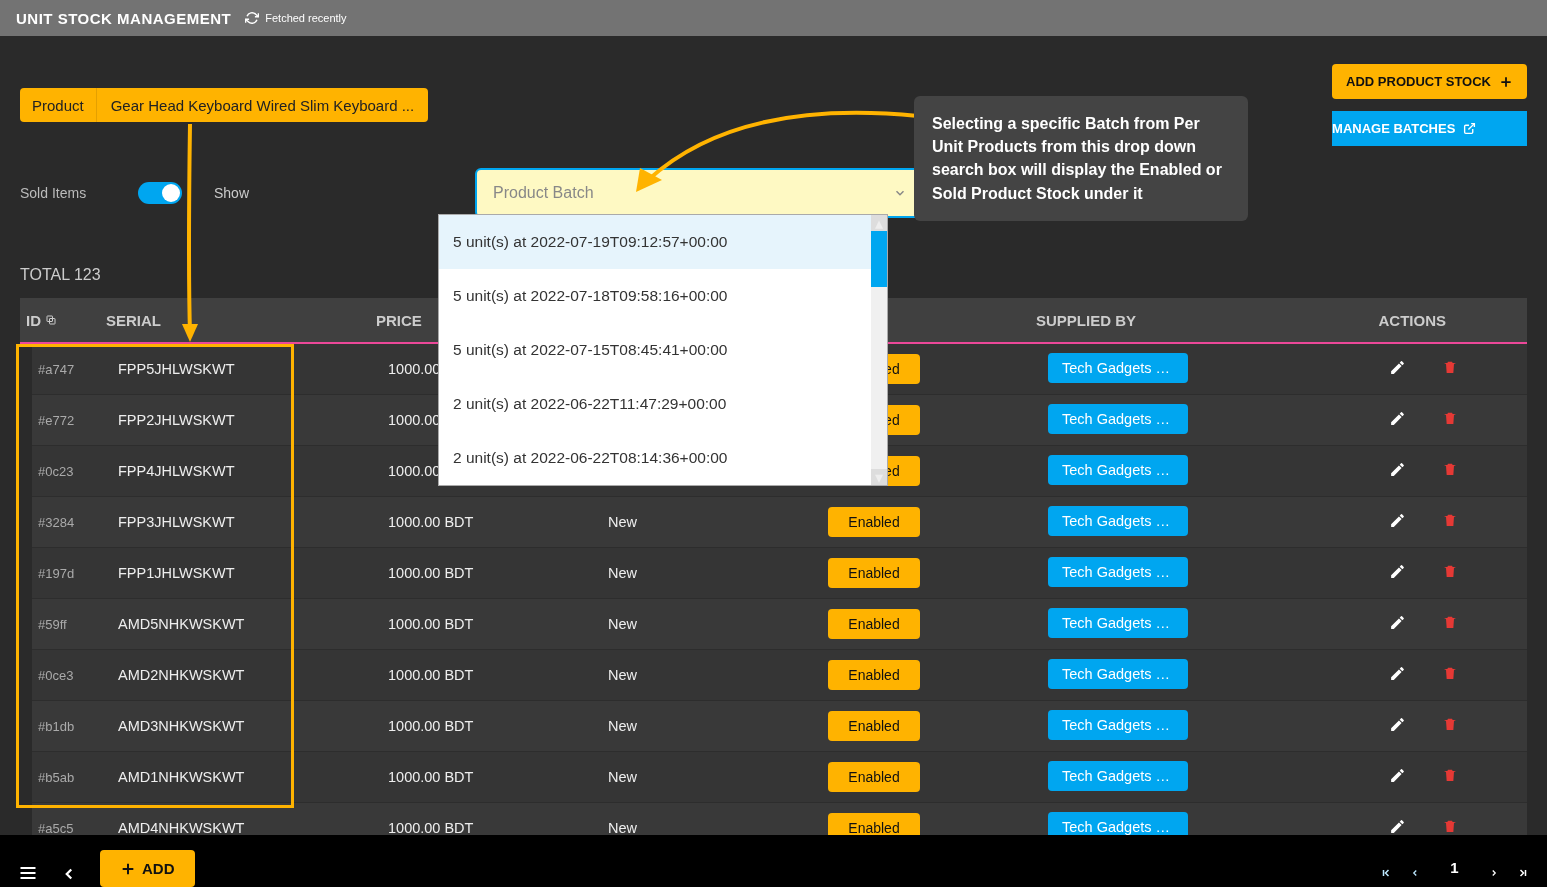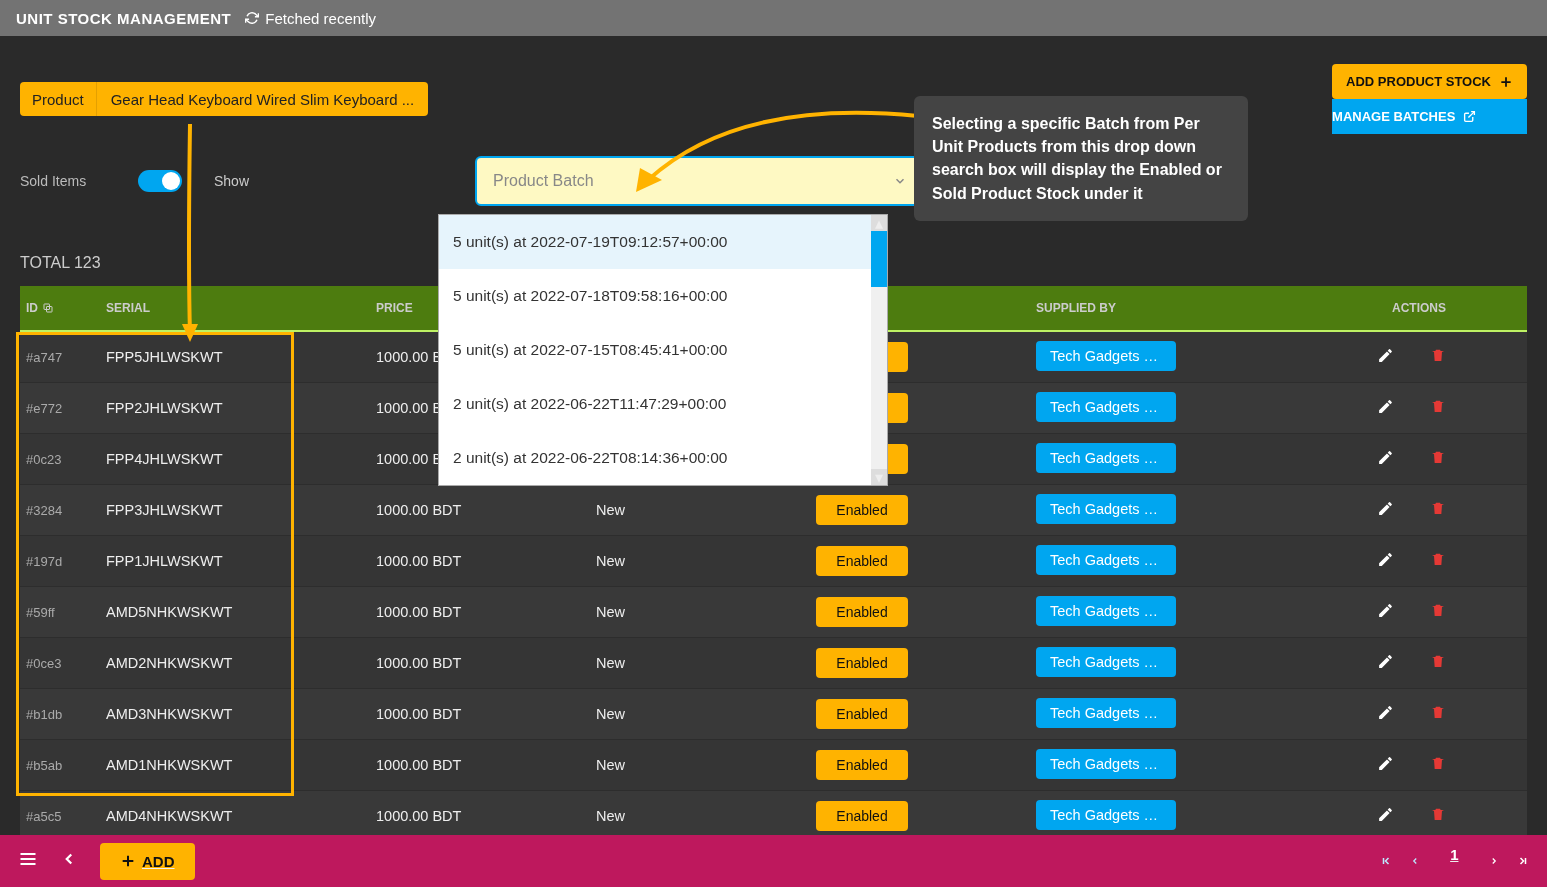--- a/index.html
+++ b/index.html
@@ -1,58 +1,58 @@
 <!DOCTYPE html>
 <html><head>
 <meta charset="utf-8">
 <style>
   * { box-sizing: border-box; margin: 0; padding: 0; }
   html, body { width: 1547px; height: 887px; font-family: "Segoe UI", Arial, sans-serif; background: #2a2a2a; color: #eee; overflow: hidden; }
   .topbar { height: 36px; background: #737373; display: flex; align-items: center; padding: 0 16px; color: #fff; }
   .topbar .title { font-size: 15px; font-weight: 600; letter-spacing: 0.5px; text-transform: uppercase; }
-  .topbar .refresh { margin-left: 14px; display: flex; align-items: center; font-size: 15px; }
+  .topbar .refresh { margin-left: 14px; display: flex; align-items: center; font-size: 11px; }
   .topbar .refresh svg { margin-right: 6px; }
   .content { position: relative; padding: 28px 20px 0 20px; }
   .row-top { display: flex; align-items: center; }
   .product-pill { display: flex; border-radius: 4px; overflow: hidden; height: 34px; font-size: 15px; }
   .product-pill .lbl { background: #ffb300; color: #222; padding: 0 12px; display: flex; align-items: center; font-weight: 500; }
   .product-pill .val { background: #ffb300; color: #222; padding: 0 14px; display: flex; align-items: center; border-left: 1px solid rgba(0,0,0,0.1); }
-  .actions-top { margin-left: auto; display: flex; flex-direction: column; }
+  .actions-top { margin-left: auto; display: flex; flex-direction: column; gap: 12px; }
   .btn-yellow { background: #ffb300; color: #111; font-weight: 600; font-size: 13px; border: none; border-radius: 4px; padding: 10px 14px; display: flex; align-items: center; gap: 8px; cursor: pointer; }
   .btn-blue { background: #00a6f0; color: #fff; font-weight: 600; font-size: 13px; border: none; border-radius: 0; padding: 10px 0; display: flex; align-items: center; gap: 8px; cursor: pointer; }
   .row-two { display: flex; align-items: center; margin-top: 22px; gap: 8px; }
   .sold-label { font-size: 14px; color: #bbb; width: 110px; }
   .toggle { width: 44px; height: 22px; border-radius: 11px; background: #00a6f0; position: relative; cursor: pointer; }
   .toggle .knob { position: absolute; right: 2px; top: 2px; width: 18px; height: 18px; border-radius: 50%; background: #fff; }
   .show-label { font-size: 14px; color: #ccc; margin-left: 24px; }
   .batch-select { margin-left: 218px; width: 450px; height: 50px; border: 2px solid #00a6f0; border-radius: 6px; background: #fef9c3; color: #888; display: flex; align-items: center; padding: 0 16px; position: relative; cursor: pointer; }
   .batch-select .chev { margin-left: auto; }
   .tooltip-box { position: absolute; left: 914px; top: 60px; width: 334px; background: #444; color: #fff; padding: 16px 18px; border-radius: 6px; font-size: 16px; font-weight: 600; line-height: 1.45; z-index: 500; }
   .arrow-svg { position: absolute; left: 180px; top: 88px; width: 740px; height: 230px; z-index: 400; pointer-events: none; }
   .arrow-svg2 { position: absolute; left: 618px; top: 72px; width: 310px; height: 100px; z-index: 400; pointer-events: none; }
   .total { margin-top: 48px; font-size: 16px; color: #ccc; }
   .table-wrap { margin-top: 14px; }
-  .thead { display: grid; grid-template-columns: 80px 270px 220px 220px 220px 200px 250px; align-items: center; height: 46px; background: #4d7c0f; padding: 0 6px; font-size: 12px; font-weight: 600; color: #ccc; border-bottom: 2px solid #bef264; }
+  .thead { display: grid; grid-template-columns: 80px 270px 220px 220px 220px 200px 250px; align-items: center; height: 46px; background: #404040; padding: 0 6px; font-size: 15px; font-weight: 600; color: #ccc; border-bottom: 2px solid #ec4899; }
   .thead .hd:last-child { text-align: right; padding-right: 40px; }
   .tbody { position: relative; }
-  .trow { display: grid; grid-template-columns: 80px 270px 220px 220px 220px 200px 250px; align-items: center; height: 51px; padding: 0 6px; font-size: 14.5px; color: #eee; border-bottom: 1px solid #2d2d2d; background: #393939;}
+  .trow { display: grid; grid-template-columns: 80px 270px 220px 220px 220px 200px 250px; align-items: center; height: 51px; padding: 0 6px; font-size: 14.5px; color: #eee; border-bottom: 1px solid #2d2d2d; background: #393939; margin-left: 12px;}
   .trow:nth-child(even){ background:#353535; }
   .trow .id { color: #aaa; font-size: 13px; }
   .trow .badge-enabled { background: #ffb300; color: #111; padding: 7px 18px; border-radius: 4px; font-weight: 500; font-size: 14px; display: inline-block; width: 92px; text-align: center; }
   .trow .supplied-btn { background: #00a6f0; color: #fff; padding: 7px 14px; border-radius: 4px; font-size: 14.5px; cursor: pointer; display: inline-block; width: 140px; white-space: nowrap; overflow: hidden; text-overflow: ellipsis; }
   .trow .acts { display: flex; justify-content: flex-end; gap: 36px; padding-right: 40px; }
   .trow .acts .edit-icon, .trow .acts .del-icon { cursor: pointer; }
   .highlight-box { position: absolute; left: -4px; top: 0; width: 278px; height: 464px; border: 3px solid #ffb300; pointer-events: none; z-index: 50; }
   .dropdown-panel { position: absolute; left: 438px; top: 178px; width: 450px; background: #fff; border: 1px solid #aaa; z-index: 600; }
   .dropdown-panel .opt { padding: 18px 14px; font-size: 15.5px; color: #333; cursor: pointer; }
   .dropdown-panel .opt.hl { background: #e6f4fc; }
   .dropdown-panel .scrollbar { position: absolute; right: 0; top: 0; width: 16px; height: 100%; background: #f0f0f0; }
   .dropdown-panel .scrollbar .up, .dropdown-panel .scrollbar .dn { height: 16px; background: #ddd; display: flex; align-items: center; justify-content: center; }
   .dropdown-panel .scrollbar .thumb { position: absolute; top: 16px; right: 0; width: 16px; height: 56px; background: #00a6f0; }
-  .bottombar { position: absolute; left: 0; bottom: 0; width: 100%; height: 52px; background: #be185d; display: flex; align-items: center; padding: 0 18px; text-decoration: underline; }
+  .bottombar { position: absolute; left: 0; bottom: 0; width: 100%; height: 52px; background: #000000; display: flex; align-items: flex-end; padding: 0 18px; }
   .bottombar .burger, .bottombar .back { color: #fff; cursor: pointer; margin-right: 22px; }
   .btn-add { background: #ffb300; color: #111; font-weight: 600; border: none; border-radius: 4px; padding: 10px 20px; display: flex; align-items: center; gap: 6px; cursor: pointer; font-size: 15px; }
   .pager { margin-left: auto; display: flex; align-items: center; gap: 18px; color: #fff; font-size: 13px; }
   .pager .num { font-weight: 700; font-size: 15px; }
   .pager .oo { font-size: 10px; color: #cceeff; position: relative; top: 24px; }
   .hd.id-hd { display:flex; align-items:center; gap:4px;}
 </style>
 </head>
 <body>
 

